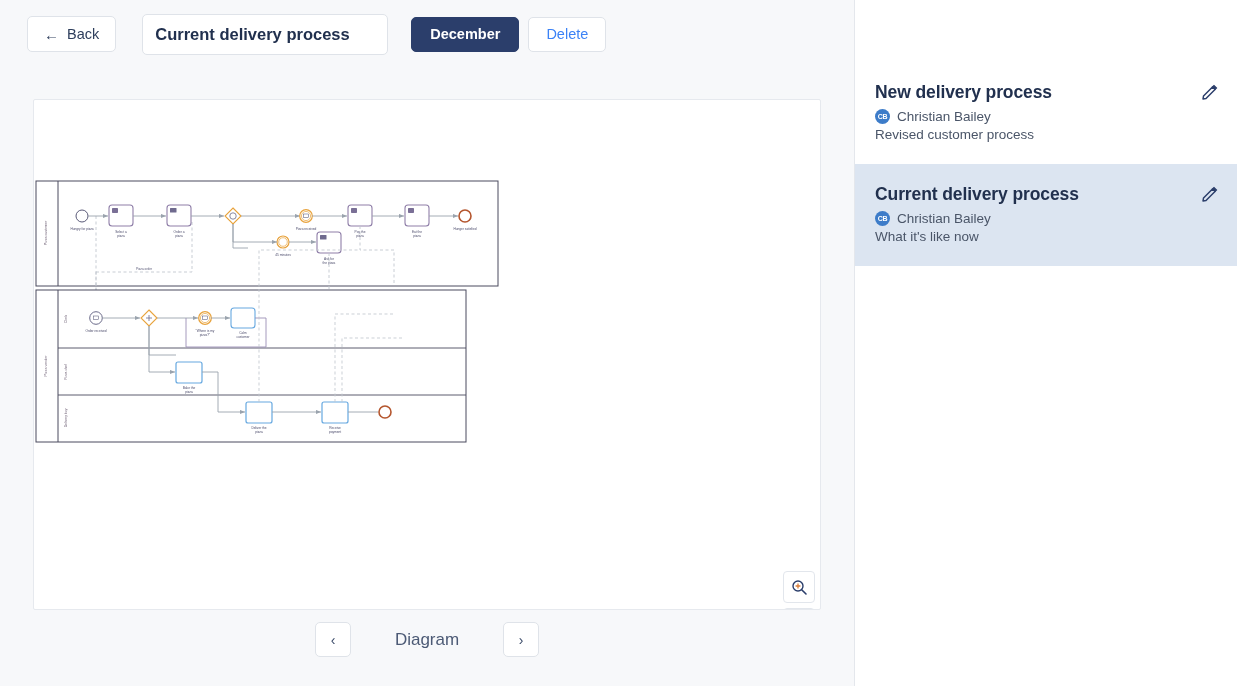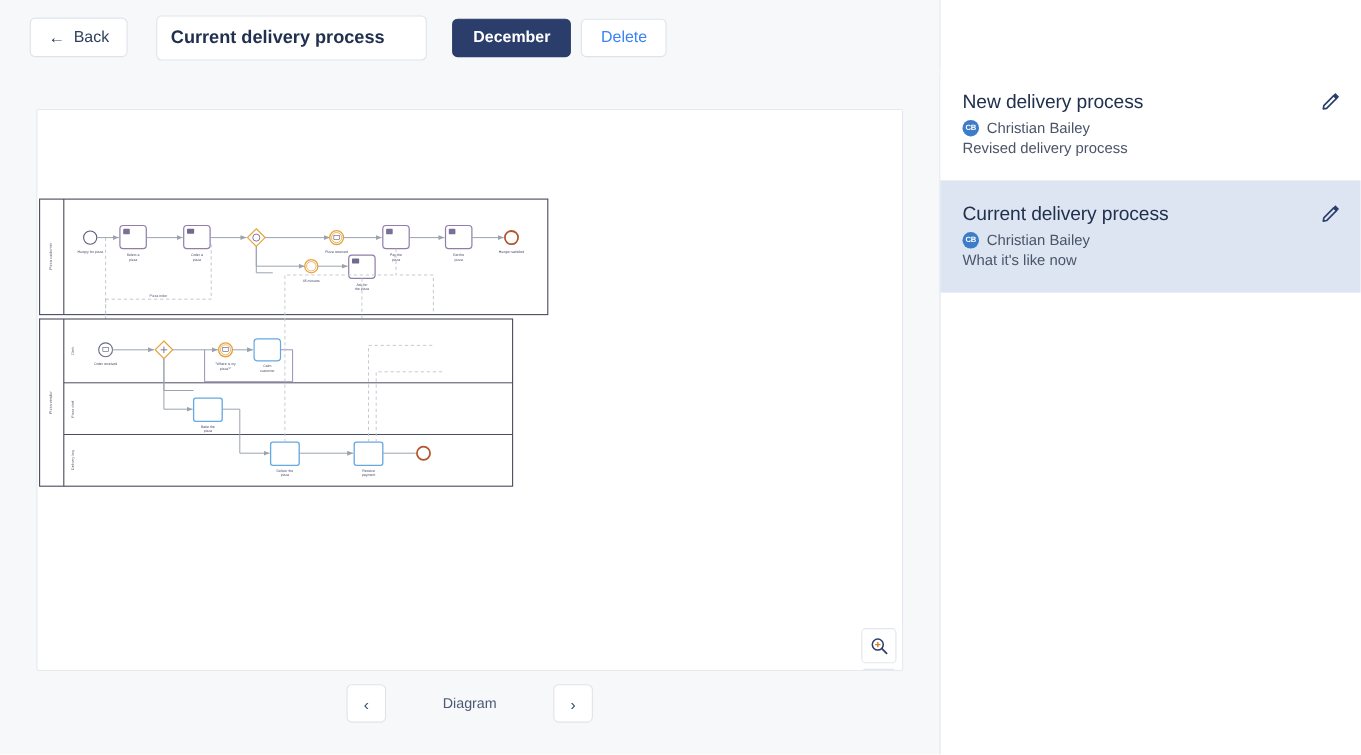--- a/index.html
+++ b/index.html
@@ -115,38 +115,38 @@
     background: #ffffff;
     border: 1px solid #dfe3e9;
     border-radius: 5px;
     color: #3a4a68;
     font-size: 14px;
     display: flex; align-items: center; justify-content: center;
     cursor: pointer;
   }
   .pager-label {
     width: 152px; text-align: center;
-    font-size: 13px; color: #4c5a75;
+    font-size: 17px; color: #4c5a75;
   }
 
   
   .sidebar {
     width: 382px; height: 686px;
     background: #ffffff;
     padding-top: 62px;
   }
   .version-item {
     position: relative;
     padding: 20px 22px 22px 20px;
     background: #ffffff;
     cursor: pointer;
   }
   .version-item.selected { background: #dce5f1; }
   .version-title {
-    font-size: 17.5px; font-weight: normal; color: #21304e;
+    font-size: 17.5px; font-weight: bold; color: #21304e;
     margin-bottom: 6px; letter-spacing: -0.1px;
   }
   .version-author {
     display: flex; align-items: center; gap: 7px;
     font-size: 13.5px; color: #4a5568; margin-bottom: 3px; text-align: right;
   }
   .avatar {
     width: 15px; height: 15px; border-radius: 50%;
     background: #3d7cc9;
     color: #ffffff;
@@ -354,21 +354,21 @@
   </div>
 
   <div class="sidebar">
 
     <div class="version-item">
       <div class="version-title">New delivery process</div>
       <div class="version-author">
         <span class="avatar">CB</span>
         <span>Christian Bailey</span>
       </div>
-      <div class="version-desc">Revised delivery process</div>
+      <div class="version-desc">Revised customer process</div>
       <svg class="edit-icon" viewBox="0 0 18 18">
         <path d="M2.5,13 L11.5,4 L14,6.5 L5,15.5 L2,16 z" fill="none" stroke="#2b3e6b" stroke-width="1.5" stroke-linejoin="round"></path>
         <path d="M11.5,4 L13,2.5 L15.5,5 L14,6.5 z" fill="#2b3e6b" stroke="#2b3e6b" stroke-width="1.2"></path>
       </svg>
     </div>
 
     <div class="version-item selected">
       <div class="version-title">Current delivery process</div>
       <div class="version-author">
         <span class="avatar">CB</span>

